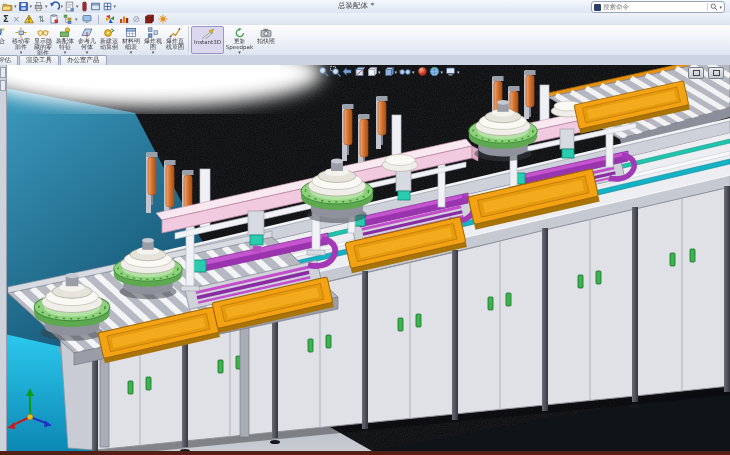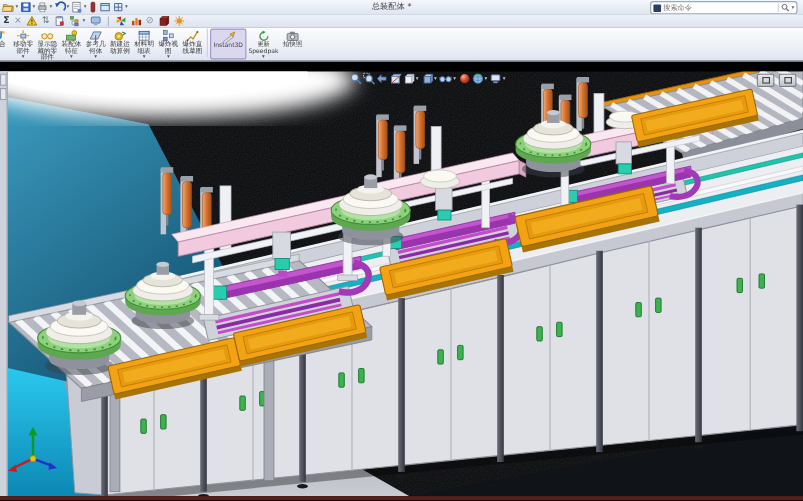--- a/index.html
+++ b/index.html
@@ -321,20 +321,25 @@
           <svg width="12" height="11" viewBox="0 0 12 11">
             <rect x="3.5" y="1.8" width="4.5" height="2" fill="#888"></rect>
             <rect x="1" y="3.4" width="10" height="6.4" rx="1" fill="#b8bcc6" stroke="#666" stroke-width="0.7"></rect>
             <circle cx="6" cy="6.6" r="2" fill="#e8eef6" stroke="#555" stroke-width="0.7"></circle>
           </svg>
         </span>
       <span class="rlab">拍快照</span>
     </div>
   </div>
 
+  <div class="tabrow">
+    <span class="tab cut">评估</span>
+    <span class="tab">渲染工具</span>
+    <span class="tab">办公室产品</span>
+  </div>
 
   <div class="viewport">
     <svg class="scene" width="730" height="386" viewBox="0 0 730 386">
       <defs>
         <filter id="noiseF" x="0" y="0" width="100%" height="100%">
           <feTurbulence type="fractalNoise" baseFrequency="0.9" numOctaves="1" stitchTiles="stitch"></feTurbulence>
           <feColorMatrix type="matrix" values="0 0 0 0 0.45  0 0 0 0 0.5  0 0 0 0 0.55  0 0 0 0.3 0"></feColorMatrix>
         </filter>
         <filter id="blurG">
             <feGaussianBlur stdDeviation="9"></feGaussianBlur>

